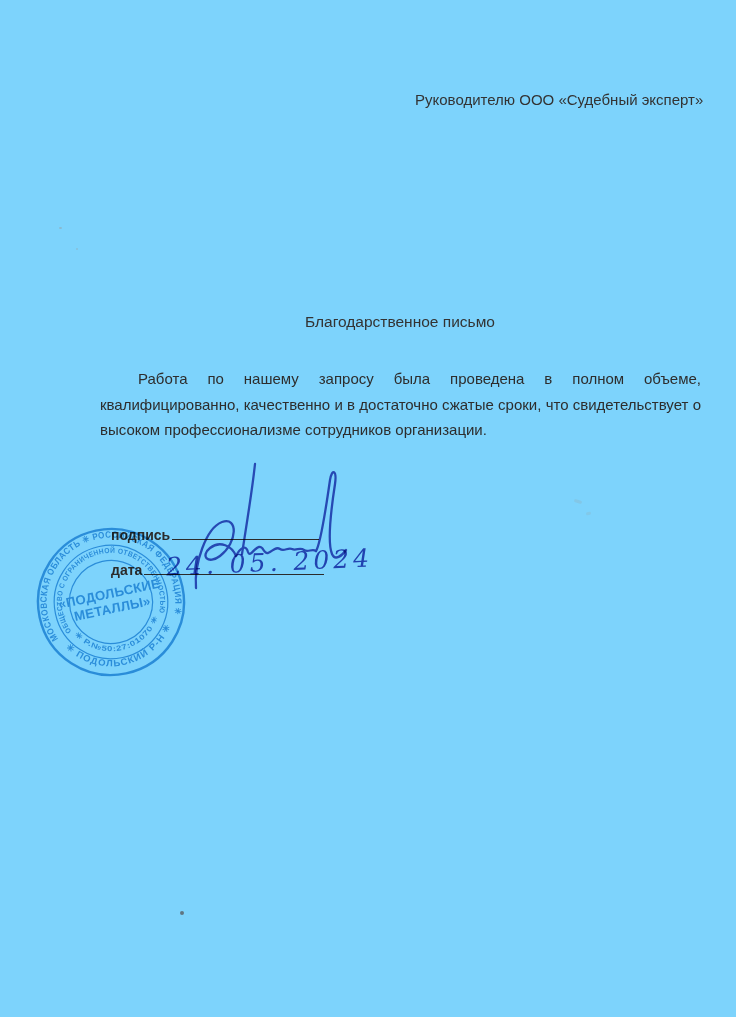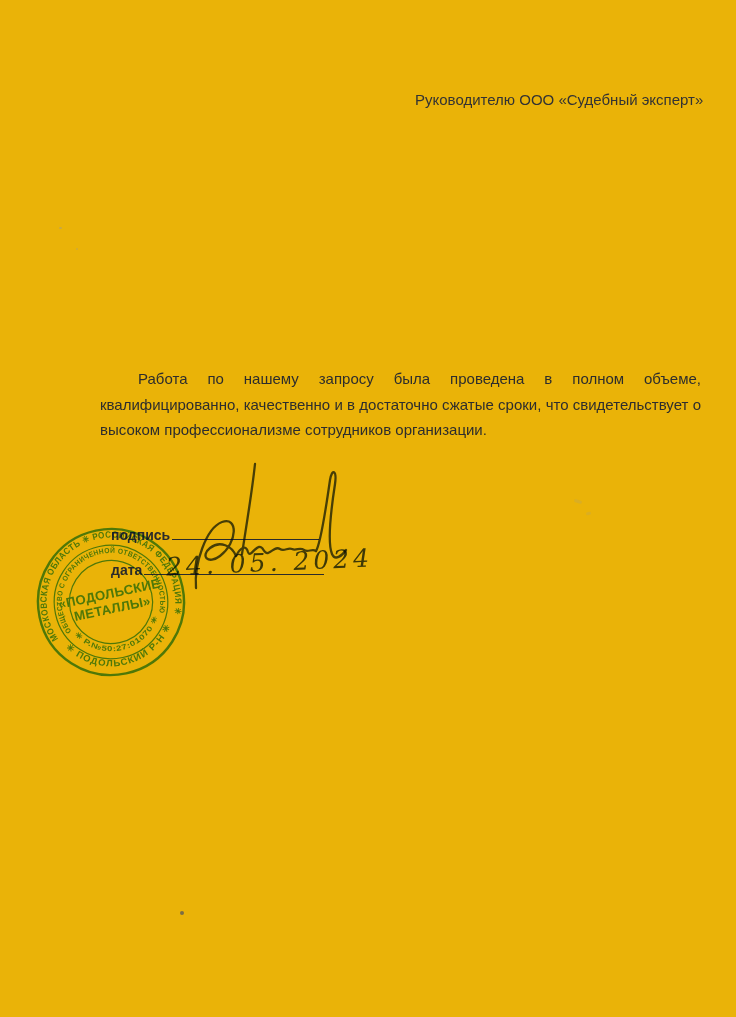--- a/index.html
+++ b/index.html
@@ -2,21 +2,21 @@
 <html><head>
 <meta charset="utf-8">
 <style>
   * { margin: 0; padding: 0; box-sizing: border-box; }
   html, body { background: #e8e8e8; }
   .page {
     position: relative;
     width: 736px;
     height: 1017px;
     margin: 0 auto;
-    background: #eab308;
+    background: #7dd3fc;
     overflow: hidden;
     font-family: "Liberation Sans", sans-serif;
     color: #2f2f2f;
   }
   .header-block {
     position: absolute;
     left: 415px;
     top: 82px;
     width: 300px;
     font-size: 15px;
@@ -99,20 +99,21 @@
 </style>
 </head>
 <body>
 
 <div class="page">
 
   <div class="header-block">
     <div>Руководителю ООО «Судебный эксперт»</div>
   </div>
 
+  <div class="letter-title">Благодарственное письмо</div>
 
   <div class="body-block">
     <p>Работа по нашему запросу была проведена в полном объеме, квалифицированно, качественно и в достаточно сжатые сроки, что свидетельствует о высоком профессионализме сотрудников организации.</p>
   </div>
 
   <div class="sig-row signature">
     <span>подпись</span><span class="rule-line sig"></span>
   </div>
 
   <div class="sig-row date">

